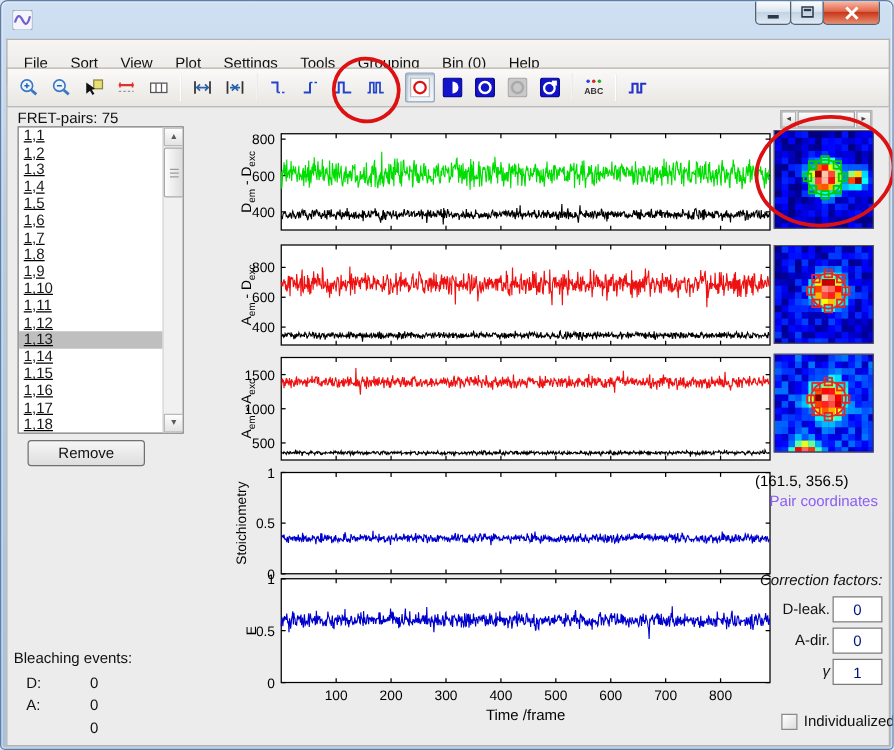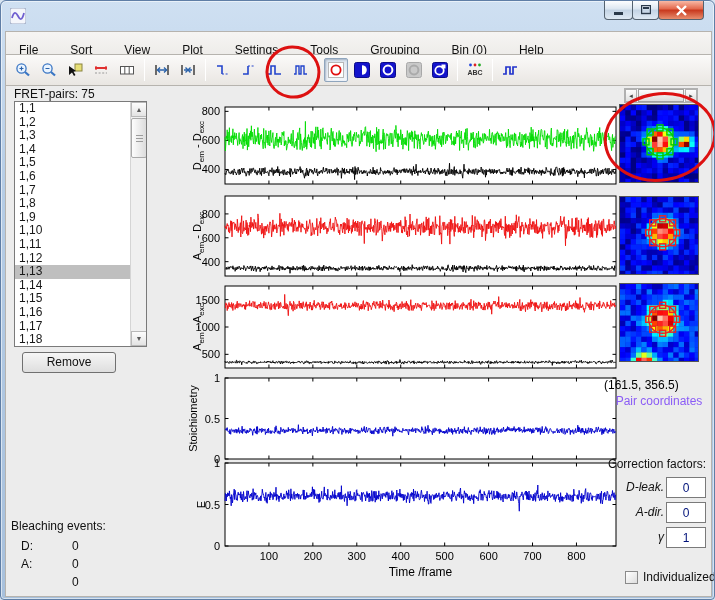--- a/index.html
+++ b/index.html
@@ -16,39 +16,39 @@
   .win-btns{position:absolute;right:10px;top:0;height:19px;display:flex;}
   .win-btn{height:19px;border:1px solid #54626f;border-top:none;border-radius:0 0 4px 4px;
     display:flex;align-items:center;justify-content:center;margin-left:-1px;
     background:linear-gradient(180deg,#fdfeff 0%,#dbe6f1 45%,#c3d3e4 50%,#dfeaf4 100%);
     color:#333;font-size:10px;cursor:default;}
   .win-btn.min{width:29px;} .win-btn.max{width:27px;}
   .win-btn.close{width:46px;background:linear-gradient(180deg,#f8b9a5 0%,#e2664a 45%,#c8371c 50%,#e88d6d 100%);color:#fff;font-weight:bold;}
   
   .menubar{position:absolute;left:4px;top:30px;width:707px;height:36px;
     background:linear-gradient(180deg,#f6f5f3,#e9e7e4);border:1px solid #b6b3ae;border-bottom:none;
-    display:flex;align-items:center;padding-left:4px;font-size:12px;color:#111;gap:14px;}
+    display:flex;align-items:center;padding-left:4px;font-size:12px;color:#111;}
   .menu-item{padding:3px 9px;border-radius:2px;}
   
   .toolbar{position:absolute;left:4px;top:53px;width:707px;height:32px;
     background:linear-gradient(180deg,#fbfaf9,#e9e6e2);border:1px solid #b6b3ae;
     display:flex;align-items:center;padding-left:4px;}
   .tb-btn{width:24px;height:24px;display:flex;align-items:center;justify-content:center;
     border:1px solid transparent;border-radius:2px;margin:0 1px;}
   .tb-btn.pressed{border-color:#8fa5bd;background:linear-gradient(180deg,#dde6ef,#f2f6fb);
     box-shadow:inset 1px 1px 2px rgba(90,110,140,.45);}
   .tb-sep{width:1px;height:22px;background:#c0bcb6;border-right:1px solid #fff;margin:0 4px;}
   
   .client{position:absolute;left:4px;top:85px;width:707px;height:511px;
     background:#ececec;border:1px solid #b6b3ae;border-top:none;}
   .abs{position:absolute;}
   .lbl{font-size:12px;color:#111;white-space:nowrap;}
   
   .listbox{left:8px;top:15px;width:133px;height:246px;background:#fff;border:1px solid #7a7a7a;overflow:hidden;}
-  .list-items{position:absolute;left:0;top:0;width:116px;height:100%;}
+  .list-items{position:absolute;left:0;top:0;width:116px;height:100%;text-decoration:underline;}
   .list-item{height:13.6px;font-size:12px;line-height:13.6px;padding-left:4px;color:#181818;}
   .list-item.selected{background:#bfbfbf;}
   .list-scroll{position:absolute;right:0;top:0;width:16px;height:100%;background:#f0f0f0;border-left:1px solid #d5d5d5;}
   .scr-btn{position:absolute;left:0;width:16px;height:15px;background:linear-gradient(180deg,#fdfdfd,#e3e3e3);
     border:1px solid #b9b9b9;color:#5a5a5a;font-size:7px;display:flex;align-items:center;justify-content:center;}
   .scr-thumb{position:absolute;left:0;top:16px;width:16px;height:40px;background:linear-gradient(90deg,#fdfdfd,#dcdcdc);
     border:1px solid #a9a9a9;border-radius:2px;}
   .scr-grip{position:absolute;left:4px;top:16px;width:7px;border-top:1px solid #9c9c9c;box-shadow:0 3px 0 #9c9c9c,0 6px 0 #9c9c9c;}
   .btn{left:16px;top:266px;width:94px;height:21px;font-size:12px;color:#111;text-align:center;line-height:19px;
     background:linear-gradient(180deg,#f6f6f6,#dedede);border:1px solid #707070;border-radius:3px;}
@@ -56,23 +56,23 @@
   .bleach-title{left:5px;top:433px;}
   .bleach-row-label{font-size:12px;color:#111;}
   
   .slider{left:618px;top:2px;width:74px;height:15px;background:#f2f2f2;border:1px solid #b0b0b0;}
   .sl-arrow{position:absolute;top:0;width:12px;height:13px;background:linear-gradient(180deg,#fdfdfd,#e0e0e0);
     border:1px solid #b0b0b0;font-size:6px;color:#444;display:flex;align-items:center;justify-content:center;}
   .sl-thumb{position:absolute;left:13px;top:0;width:46px;height:13px;background:linear-gradient(180deg,#fdfdfd,#dcdcdc);border:1px solid #a0a0a0;}
   .heatmap{position:absolute;left:613px;width:80px;height:79px;border:1px solid #555;background:#0000a0;}
   .coords{left:598px;top:292px;width:110px;text-align:left;font-size:12px;color:#000000;}
   .coords2{left:598px;top:308px;width:110px;text-align:center;font-size:12px;color:#8b5cf6;}
-  .cf-title{left:602px;top:371px;font-size:12px;color:#111;}
+  .cf-title{left:602px;top:371px;font-size:12px;color:#111;font-style:italic;}
   .cf-row{position:absolute;left:598px;width:104px;height:22px;}
-  .cf-label{position:absolute;right:44px;top:3px;font-size:12px;color:#111;font-style:italic;}
+  .cf-label{position:absolute;right:44px;top:3px;font-size:12px;color:#111;}
   .cf-input{position:absolute;right:2px;top:0;width:40px;height:21px;border:1px solid #7a7a7a;background:#fff;
     text-align:center;font-size:12px;font-family:"Liberation Sans",sans-serif;color:#00127a;padding:0;}
   .checkbox-row{left:619px;top:484px;display:flex;align-items:center;}
   .checkbox{width:13px;height:13px;border:1px solid #8a8a8a;background:linear-gradient(135deg,#fff,#ddd);margin-right:5px;}
   .cb-label{font-size:12px;color:#111;}
   #plots-svg{position:absolute;left:179px;top:11px;}
   #annot-svg{position:absolute;left:0;top:0;pointer-events:none;}
 </style>
 </head>
 <body>

